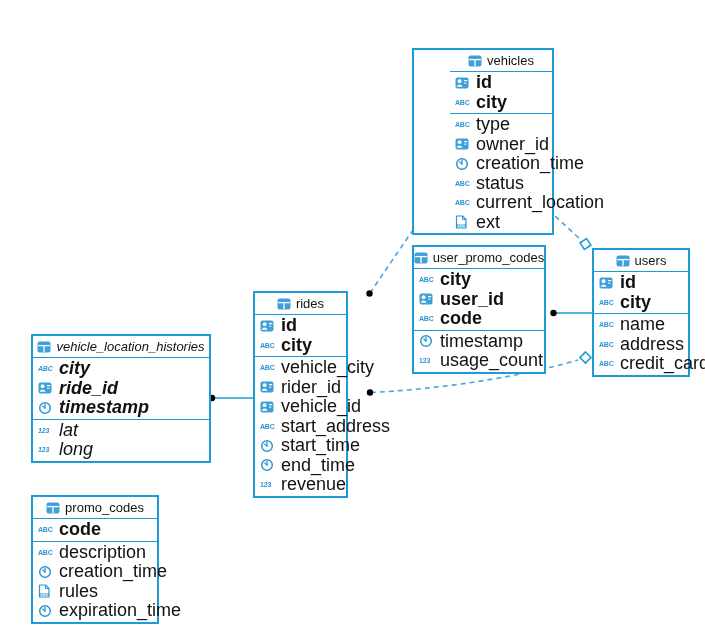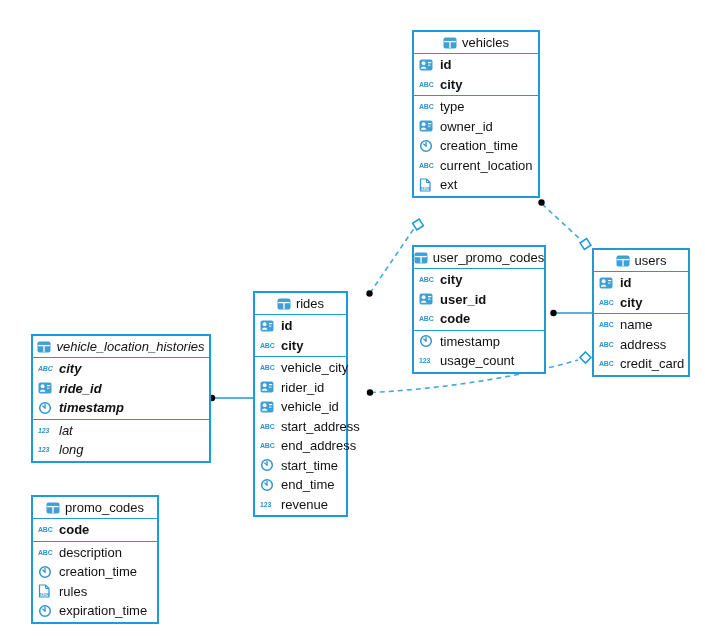--- a/index.html
+++ b/index.html
@@ -25,21 +25,21 @@
     height:22px; display:flex; align-items:center; justify-content:center;
     gap:5px; border-bottom:1.5px solid #1e9ad6; padding:0 4px;
     font-size:13px; white-space:nowrap;
   }
   .sec.pk { border-bottom:1.5px solid #1e9ad6; padding:1px 0; }
   .sec.bd { padding:1px 0; }
   .row {
     height:19.5px; display:flex; align-items:center; gap:5px;
     padding:0 4px 0 5px; white-space:nowrap;
   }
-  .fname { font-size:13px; }
+  .fname { font-size:18px; }
   .sec.pk .fname { font-weight:700; }
   .ic { width:16px; flex:none; display:inline-flex; align-items:center; }
   .svgic { display:block; }
   .ic-fill { color:#3fa0d8; }
   .ic-line { color:#2e96d3; }
   .gly {
     font-size:7px; font-weight:700; color:#2e96d3;
     letter-spacing:-0.2px; line-height:1;
   }
 </style>
@@ -92,21 +92,21 @@
     <path class="dash" d="M371 392.5 C 440 389 515 378 578 360"></path>
     <polygon class="dia" points="585.5,352 591,357.5 585.5,363 580,357.5"></polygon>
     <circle class="dot" cx="370" cy="392.5" r="3.2"></circle>
   </g>
   <g>
     <path class="sol" d="M212 398 H253"></path>
     <circle class="dot" cx="212" cy="398" r="3.2"></circle>
   </g>
 </svg>
 
-<div class="tbl" style="left:412px; top:30px; width:128px;">
+<div class="tbl" style="left:412px; top:48px; width:142px;padding-left:36px;">
   <div class="thead">
     <span class="ic ic-fill" style="width:14px">
         <svg class="svgic" width="14" height="12">
           <use href="#i-table"></use>
         </svg>
       </span>
     <span>vehicles</span>
   </div>
   <div class="sec pk">
     <div class="row">
@@ -139,20 +139,26 @@
         </span>
         <span class="fname">owner_id</span>
       </div>
     <div class="row">
         <span class="ic ic-line">
           <svg class="svgic" width="14" height="14">
             <use href="#i-clock"></use>
           </svg>
         </span>
         <span class="fname">creation_time</span>
+      </div>
+    <div class="row">
+        <span class="ic">
+          <span class="gly">ABC</span>
+        </span>
+        <span class="fname">status</span>
       </div>
     <div class="row">
         <span class="ic">
           <span class="gly">ABC</span>
         </span>
         <span class="fname">current_location</span>
       </div>
     <div class="row">
         <span class="ic ic-line">
           <svg class="svgic" width="12" height="14">
@@ -308,26 +314,20 @@
         </span>
         <span class="fname">vehicle_id</span>
       </div>
     <div class="row">
         <span class="ic">
           <span class="gly">ABC</span>
         </span>
         <span class="fname">start_address</span>
       </div>
     <div class="row">
-        <span class="ic">
-          <span class="gly">ABC</span>
-        </span>
-        <span class="fname">end_address</span>
-      </div>
-    <div class="row">
         <span class="ic ic-line">
           <svg class="svgic" width="14" height="14">
             <use href="#i-clock"></use>
           </svg>
         </span>
         <span class="fname">start_time</span>
       </div>
     <div class="row">
         <span class="ic ic-line">
           <svg class="svgic" width="14" height="14">

